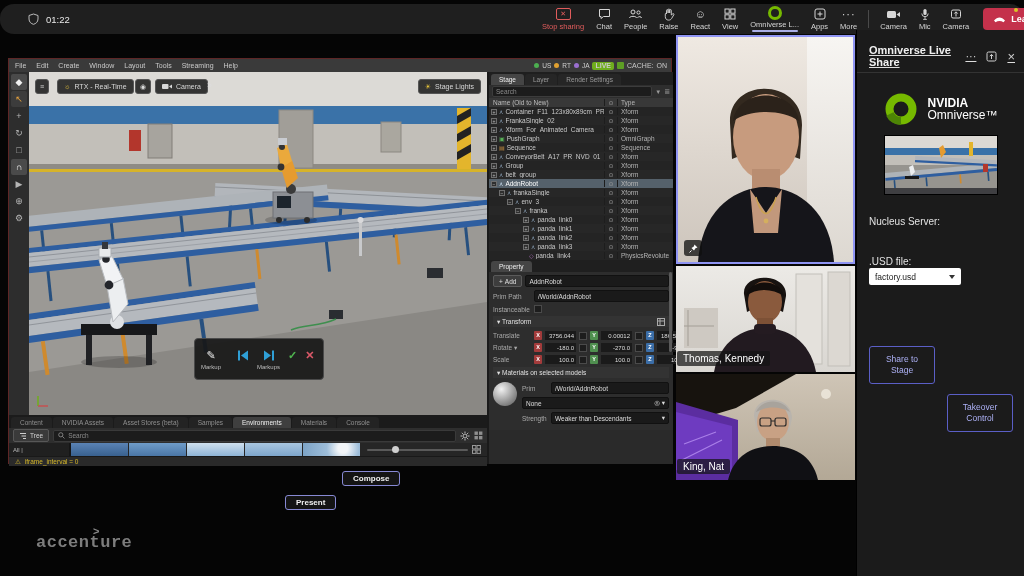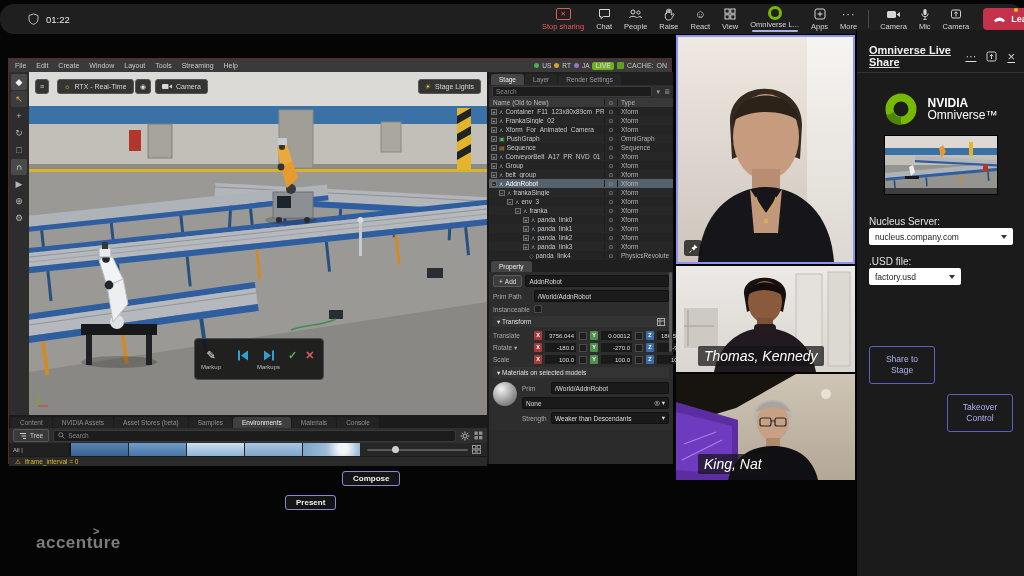--- a/index.html
+++ b/index.html
@@ -86,42 +86,42 @@
   .thumbrow{display:flex;height:13px;align-items:stretch;}
   .minipanel{width:62px;background:#202020;color:#b5b5b5;font-size:6px;display:flex;align-items:center;padding:0 4px;box-sizing:border-box;border-right:2px solid #161616;}
   .thumb{width:57px;margin-right:1px;}
   .sliderzone{flex:1;display:flex;align-items:center;gap:4px;padding:0 6px;}
   .sltrack{flex:1;height:2px;background:#5a5a5a;border-radius:1px;position:relative;}
   .slthumb{position:absolute;left:25%;top:-2.5px;width:7px;height:7px;border-radius:50%;background:#cfcfcf;}
   .warnrow{display:flex;align-items:center;height:9px;background:#2a2a2a;gap:4px;padding:0 6px;color:#d8b92a;font-size:6.5px;border-top:1px solid #191919;}
   
   .ptile{position:absolute;left:676px;width:179px;overflow:hidden;background:#111;}
   .ptile.pinned{border:2px solid #8f94f3;box-sizing:border-box;}
-  .pname{position:absolute;left:22px;bottom:6px;background:rgba(20,20,20,.72);color:#fff;font-size:14px;padding:2px 6px;border-radius:2px;font-style:italic;}
+  .pname{position:absolute;left:1px;bottom:6px;background:rgba(20,20,20,.72);color:#fff;font-size:10px;padding:2px 6px;border-radius:2px;}
   .pinbadge{position:absolute;left:6px;bottom:6px;width:18px;height:16px;background:rgba(15,15,15,.75);border-radius:3px;display:flex;align-items:center;justify-content:center;}
   
   .sidebar{position:absolute;left:856px;top:30px;width:168px;height:546px;background:#1b1b1b;border-left:1px solid #000;}
   .sb-hdr{position:absolute;left:0;top:14px;width:100%;height:24px;display:flex;align-items:center;text-decoration:underline;}
   .sb-title{font-size:11px;font-weight:bold;color:#f0f0f0;margin-left:12px;flex:1;}
   .sb-ic{color:#cfcfcf;font-size:11px;margin-right:10px;cursor:pointer;}
   .sb-div{position:absolute;left:0;top:42px;width:100%;height:1px;background:#333;}
   .brandrow{position:absolute;left:0;top:62px;width:100%;display:flex;align-items:center;justify-content:center;gap:9px;}
   .brandtxt div{font-size:12px;color:#fff;line-height:12px;}
   .brandtxt .b1{font-weight:bold;}
   .sb-thumb{position:absolute;left:28px;top:106px;width:112px;height:58px;background:#222;outline:1px solid #000;}
   .sb-label{position:absolute;left:12px;font-size:10px;color:#e2e2e2;}
   .sb-select{position:absolute;left:12px;height:17px;background:#fff;border-radius:2px;color:#1a1a1a;font-size:8.5px;display:flex;align-items:center;padding:0 6px;justify-content:space-between;box-sizing:border-box;cursor:pointer;}
   .selcaret{width:0;height:0;border-left:3.5px solid transparent;border-right:3.5px solid transparent;border-top:4px solid #333;}
   .sb-desc{position:absolute;left:12px;top:268px;width:146px;font-size:9px;color:#dcdcdc;line-height:1.35;}
   .sb-btn{position:absolute;top:316px;width:66px;height:38px;background:transparent;border:1px solid #5b5fc7;border-radius:3px;color:#aeb2f7;font-size:8.5px;display:flex;align-items:center;justify-content:center;text-align:center;cursor:pointer;font-family:inherit;line-height:1.25;}
   
   .stagebtn{position:absolute;top:471px;height:15px;background:#141414;border:1px solid #8789d4;border-radius:3px;color:#f0f0f0;font-size:8px;font-weight:bold;display:flex;align-items:center;justify-content:center;padding:0 10px;cursor:pointer;font-family:inherit;}
   
   .acc{position:absolute;left:36px;top:533px;color:#7d7d7d;}
-  .acc .word{font-size:17px;font-weight:bold;letter-spacing:.5px;}
+  .acc .word{font-size:17px;font-weight:bold;letter-spacing:.5px;font-family:Liberation Mono, monospace;}
   .acc .gt{position:absolute;left:57px;top:-8px;font-size:11px;font-weight:bold;color:#8a8a8a;}
   svg{display:block;}
 </style>
 </head>
 <body>
 
 <div id="app">
 
   <div class="topbar">
     <div class="timer">
@@ -864,24 +864,20 @@
         <rect x="84" y="6" width="4" height="14" fill="#e3b52c"></rect>
         <rect x="98" y="28" width="5" height="8" fill="#b3362c"></rect>
         <polygon points="56,22 54,12 58,9 61,16" fill="#e59b2f"></polygon>
         <rect x="20" y="40" width="14" height="3" fill="#17181a"></rect>
         <polygon points="26,40 24,31 28,29 30,36" fill="#eceef0"></polygon>
         <rect x="0" y="52" width="112" height="6" fill="#3f3f42"></rect>
       </svg>
     </div>
 
     <span class="sb-label" style="top:186px;">Nucleus Server:</span>
-    <div class="sb-select" style="top:198px;width:144px;">
-      <span>nucleus.company.com</span>
-      <span class="selcaret"></span>
-    </div>
 
     <span class="sb-label" style="top:226px;">.USD file:</span>
     <div class="sb-select" style="top:238px;width:92px;">
       <span>factory.usd</span>
       <span class="selcaret"></span>
     </div>
 
 
     <button class="sb-btn" style="left:12px;">Share to Stage</button>
     <button class="sb-btn" style="left:90px;margin-top:48px;">Takeover Control</button>

